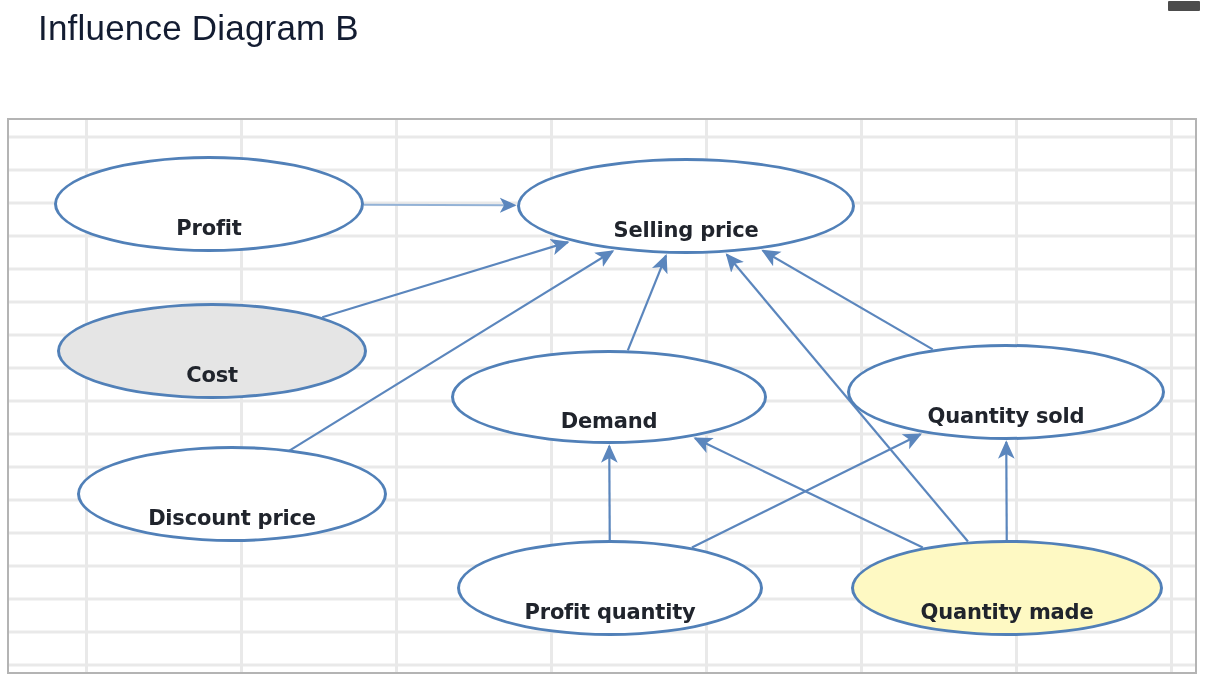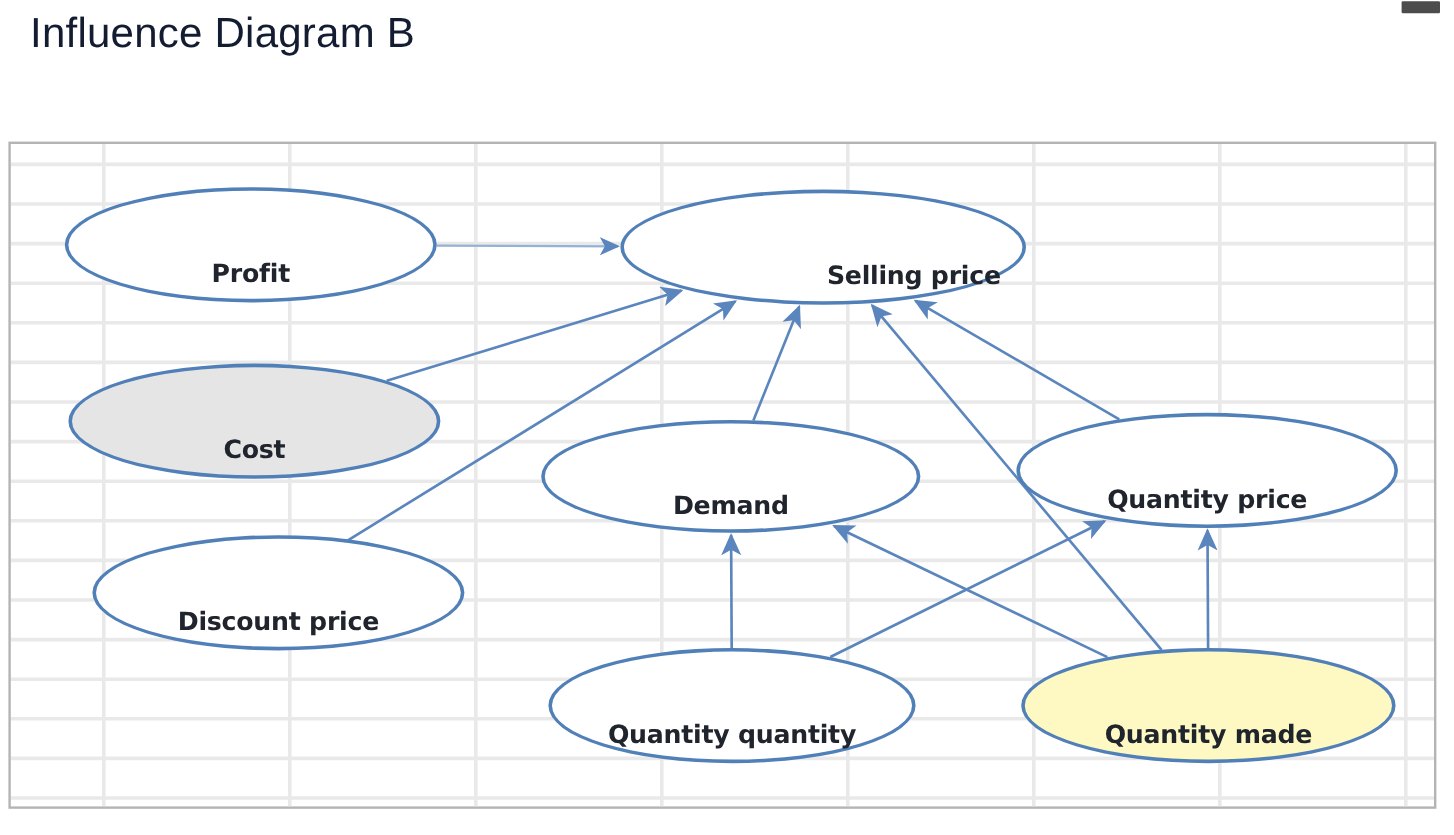--- a/index.html
+++ b/index.html
@@ -9,21 +9,21 @@
   }
   body {
     width: 1212px;
     height: 696px;
     font-family: "Liberation Sans", sans-serif;
     overflow: hidden;
     position: relative;
   }
   #page-title {
     position: absolute;
-    left: 25px;
+    left: 38px;
     top: 8px;
     font-size: 35px;
     font-weight: 400;
     color: #131c31;
     letter-spacing: 0.2px;
     white-space: nowrap;
   }
   #window-chip {
     position: absolute;
     right: 12px;
@@ -128,35 +128,35 @@
       <line x1="958.9491267734942" y1="421.5282443223514" x2="717.802114897072" y2="134.55578782143772" stroke="#5b86bd" stroke-width="2.2" marker-end="url(#ah)"></line>
       <line x1="600.7486914384843" y1="420.0000647505172" x2="600.2565441728431" y2="325.9999370130314" stroke="#5b86bd" stroke-width="2.2" marker-end="url(#ah)"></line>
       <line x1="913.7995911072206" y1="427.5922660841184" x2="686.0719275904804" y2="318.3058747984466" stroke="#5b86bd" stroke-width="2.2" marker-end="url(#ah)"></line>
       <line x1="682.9109424806272" y1="427.45822038837645" x2="911.4294511394118" y2="314.35309994109923" stroke="#5b86bd" stroke-width="2.2" marker-end="url(#ah)"></line>
       <line x1="997.7551023425859" y1="420.00005914684374" x2="997.2551017205884" y2="321.999937235322" stroke="#5b86bd" stroke-width="2.2" marker-end="url(#ah)"></line>
     </svg>
   <div id="nodes">
       <div class="node" style="left: 45px; top: 36px; width: 310px; height: 96px; border-color: rgb(81, 128, 184); background: rgb(255, 255, 255); color: rgb(32, 36, 44);">
         <span>Profit</span>
       </div>
-      <div class="node" style="left: 508px; top: 38px; width: 338px; height: 96px; border-color: rgb(81, 128, 184); background: rgb(255, 255, 255); color: rgb(32, 36, 44); justify-content: flex-end;">
+      <div class="node" style="left: 508px; top: 38px; width: 338px; height: 96px; border-color: rgb(81, 128, 184); background: rgb(255, 255, 255); color: rgb(32, 36, 44);">
         <span>Selling price</span>
       </div>
       <div class="node" style="left: 48px; top: 183px; width: 310px; height: 96px; border-color: rgb(81, 128, 184); background: #e5e5e5; color: rgb(32, 36, 44);">
         <span>Cost</span>
       </div>
       <div class="node" style="left: 442px; top: 230px; width: 316px; height: 94px; border-color: rgb(81, 128, 184); background: rgb(255, 255, 255); color: rgb(32, 36, 44); align-items: center;">
         <span>Demand</span>
       </div>
       <div class="node" style="left: 838px; top: 224px; width: 318px; height: 96px; border-color: rgb(81, 128, 184); background: rgb(255, 255, 255); color: rgb(32, 36, 44);">
-        <span>Quantity price</span>
+        <span>Quantity sold</span>
       </div>
       <div class="node" style="left: 68px; top: 326px; width: 310px; height: 96px; border-color: rgb(81, 128, 184); background: rgb(255, 255, 255); color: rgb(32, 36, 44);">
         <span>Discount price</span>
       </div>
       <div class="node" style="left: 448px; top: 420px; width: 306px; height: 96px; border-color: rgb(81, 128, 184); background: rgb(255, 255, 255); color: rgb(32, 36, 44);">
-        <span>Quantity quantity</span>
+        <span>Profit quantity</span>
       </div>
       <div class="node" style="left: 842px; top: 420px; width: 312px; height: 96px; border-color: rgb(81, 128, 184); background: #fef9c3; color: rgb(32, 36, 44);">
         <span>Quantity made</span>
       </div>
     </div>
 </div>
 
 </body></html>

